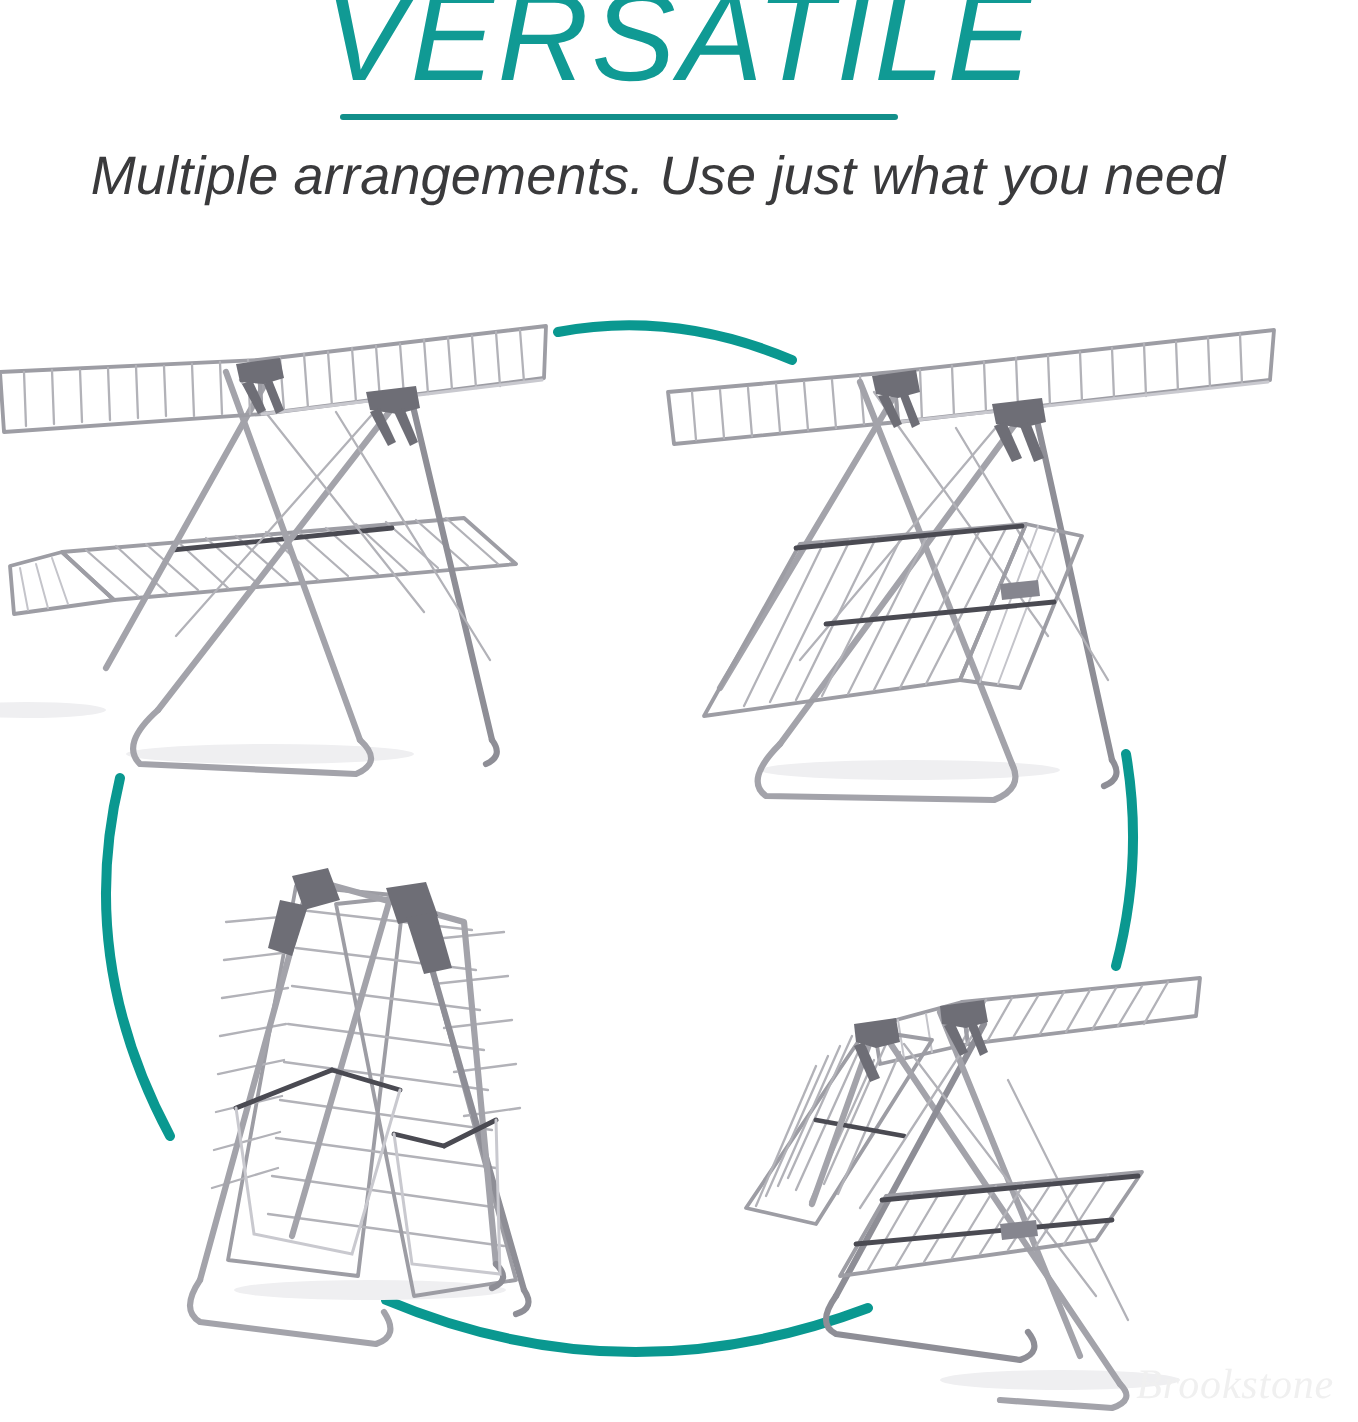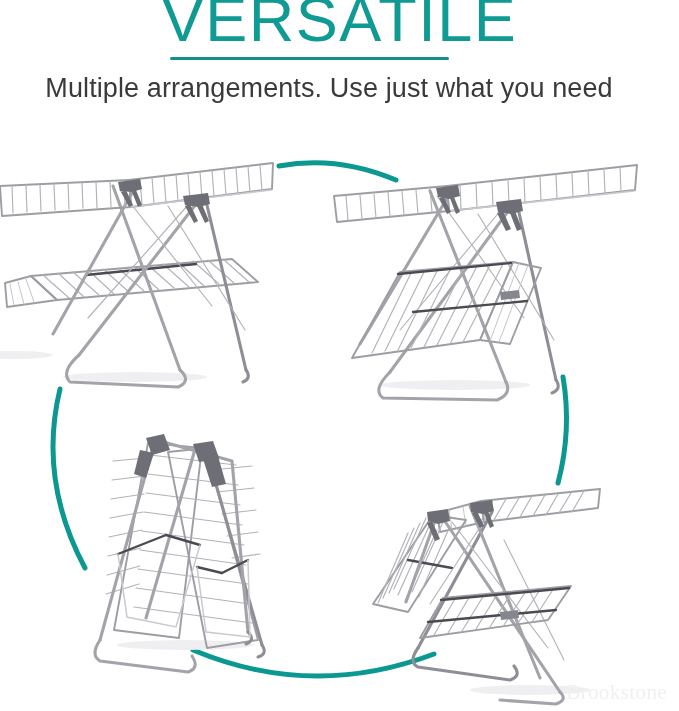--- a/index.html
+++ b/index.html
@@ -1,21 +1,21 @@
 <!DOCTYPE html>
 <html><head>
 <meta charset="utf-8">
 <style>
   html,body{margin:0;padding:0;background:#ffffff;}
   body{
     width:679px;height:711px;overflow:hidden;position:relative;
     font-family:"Liberation Sans", sans-serif;
     -webkit-font-smoothing:antialiased;
   }
-  #stage{position:absolute;inset:0;background:#fff;}
+  #stage{position:absolute;inset:0;background:#fff;font-style:italic;}
 
   
   .hdr{position:absolute;left:0;top:0;width:679px;text-align:center;}
   .title{
     position:absolute;left:0;top:-12px;width:679px;
     font-size:63px;line-height:1;
     font-weight:400;letter-spacing:1.5px;
     color:#109a94;
   }
   .rule{

